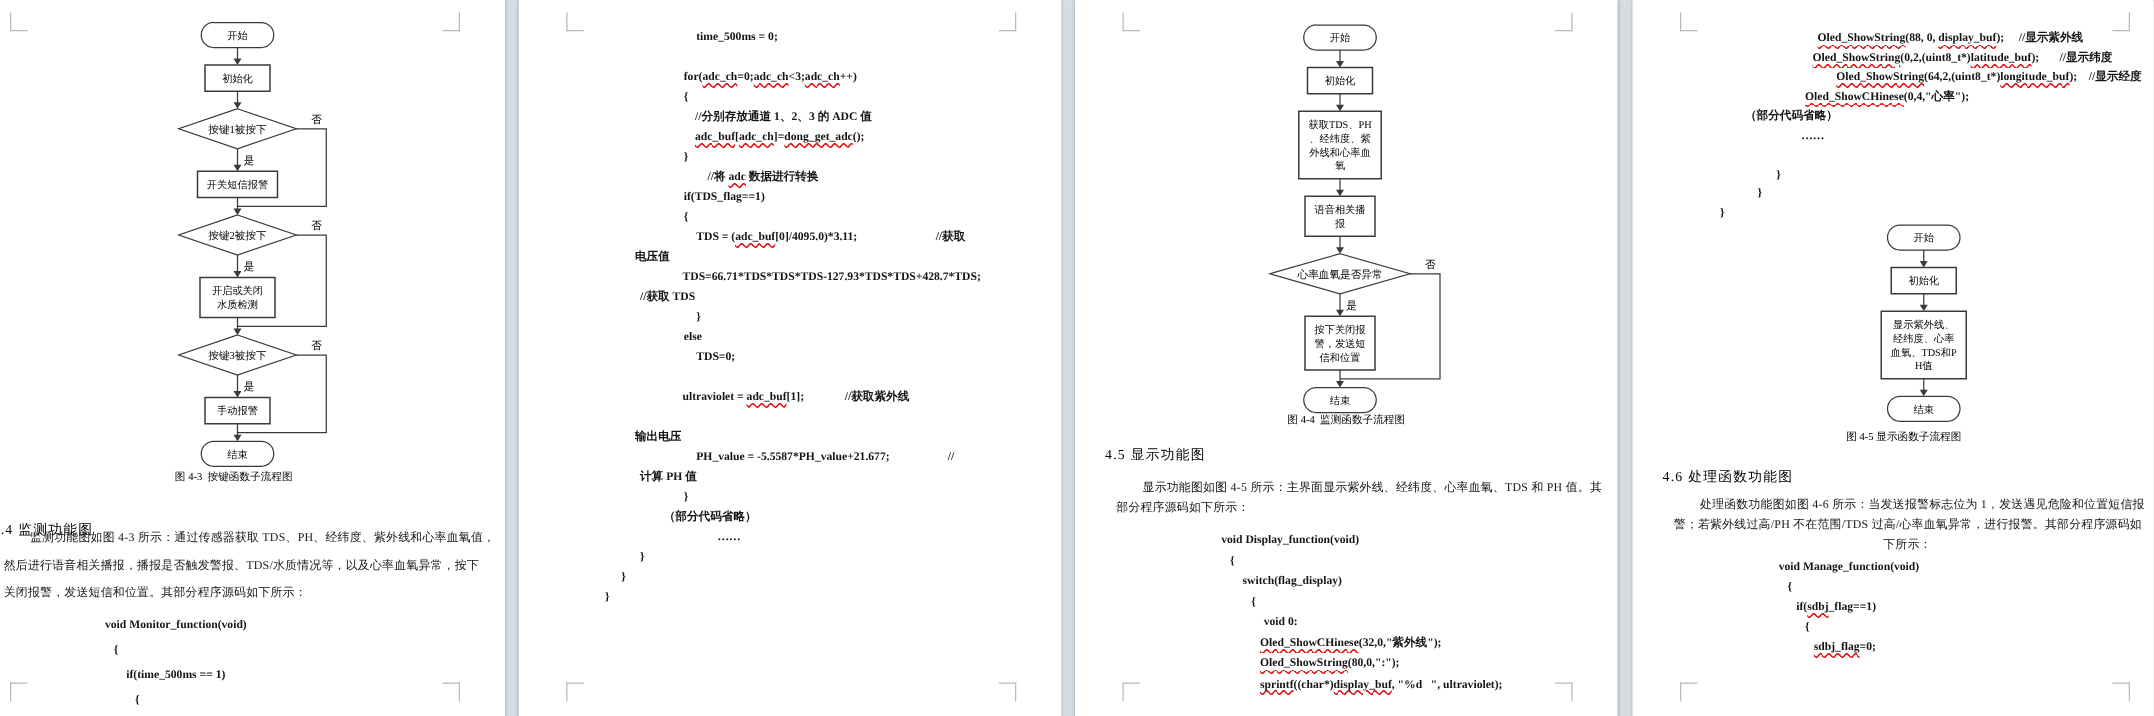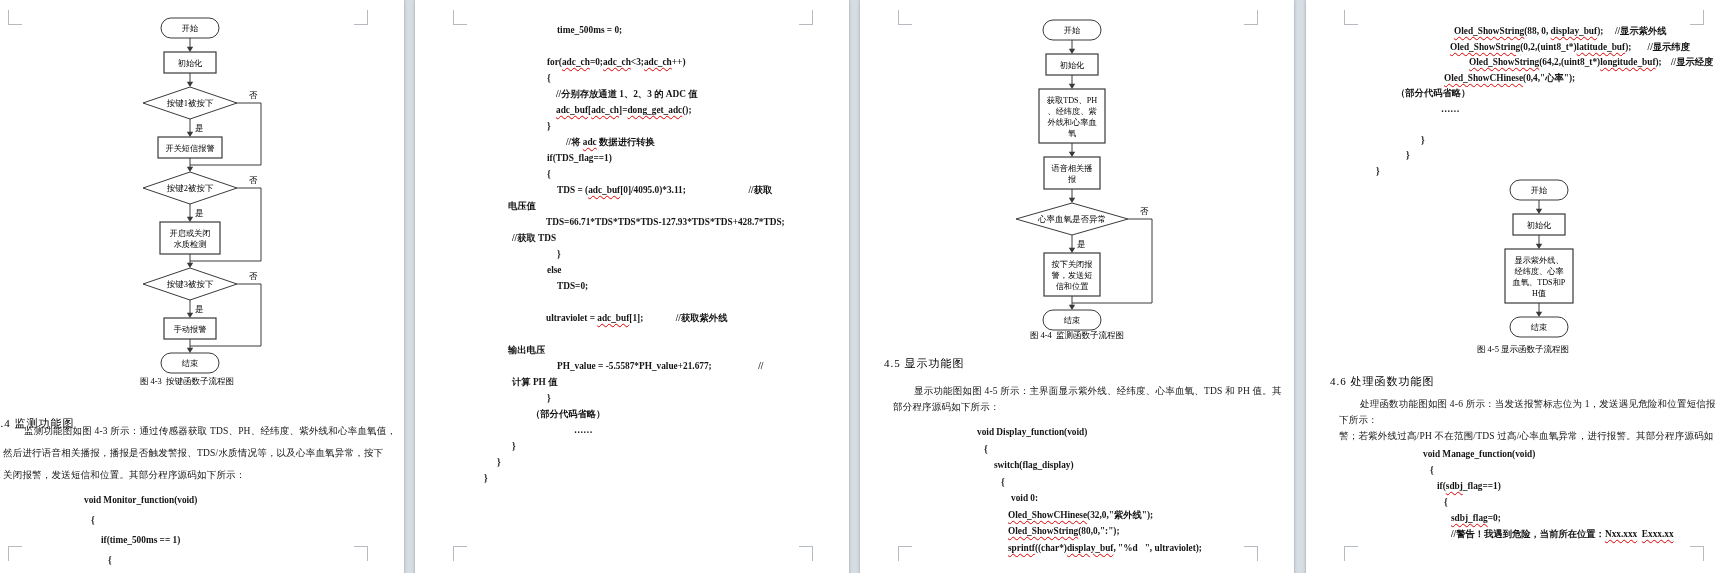--- a/index.html
+++ b/index.html
@@ -208,27 +208,26 @@
           <text x="120" y="15" text-anchor="middle" font-size="8.2" fill="#000"><tspan x="120">开始</tspan></text>
           <rect x="94" y="36" width="52" height="21" fill="#fff" stroke="#3a3a3a" stroke-width="1.2"></rect>
           <text x="120" y="49.5" text-anchor="middle" font-size="8.2" fill="#000"><tspan x="120">初始化</tspan></text>
           <rect x="86" y="71" width="68" height="54" fill="#fff" stroke="#3a3a3a" stroke-width="1.2"></rect>
           <text x="120" y="84.5" text-anchor="middle" font-size="8.2" fill="#000"><tspan x="120">显示紫外线、</tspan><tspan x="120" dy="11">经纬度、心率</tspan><tspan x="120" dy="11">血氧、TDS和P</tspan><tspan x="120" dy="11">H值</tspan></text>
           <rect x="91" y="139" width="58" height="20" rx="10" ry="10" fill="#fff" stroke="#3a3a3a" stroke-width="1"></rect>
           <text x="120" y="152" text-anchor="middle" font-size="8.2" fill="#000"><tspan x="120">结束</tspan></text>
         </svg></div>
       <div class="caption" style="top: 344px;">图 4-5 显示函数子流程图</div>
       <div class="heading" style="top: 374px;">4.6 处理函数功能图</div>
-      <div class="parablock" style="top: 396px;">
+      <div class="parablock" style="top: 396px; text-align: center;">
         <div class="ln" style="height: 16px; line-height: 16px; padding-left: 21px;">处理函数功能图如图 4-6 所示：当发送报警标志位为 1，发送遇见危险和位置短信报</div>
+        <div class="ln" style="height: 16px; line-height: 16px; padding-left: 0px;">警；若紫外线过高/PH 不在范围/TDS 过高/心率血氧异常，进行报警。其部分程序源码如</div>
         <div class="ln" style="height: 16px; line-height: 16px; padding-left: 0px;">下所示：</div>
-        <div class="ln" style="height: 16px; line-height: 16px; padding-left: 0px;">警；若紫外线过高/PH 不在范围/TDS 过高/心率血氧异常，进行报警。其部分程序源码如</div>
       </div>
       <div class="codeblock" style="top: 446px;">
         <div class="ln" style="height: 16px; line-height: 16px; padding-left: 84px;">void Manage_function(void)</div>
         <div class="ln" style="height: 16px; line-height: 16px; padding-left: 91px;">{</div>
         <div class="ln" style="height: 16px; line-height: 16px; padding-left: 98px;">if(<span class="sq">sdbj</span>_flag==1)</div>
         <div class="ln" style="height: 16px; line-height: 16px; padding-left: 105px;">{</div>
         <div class="ln" style="height: 16px; line-height: 16px; padding-left: 112px;"><span class="sq">sdbj_flag</span>=0;</div>
-        <div class="ln" style="height: 16px; line-height: 16px; padding-left: 112px;">//警告！我遇到危险，当前所在位置：<span class="sq">Nxx.xxx</span>  <span class="sq">Exxx.xx</span></div>
       </div>
     </div>
   </div>
 
 </body></html>

